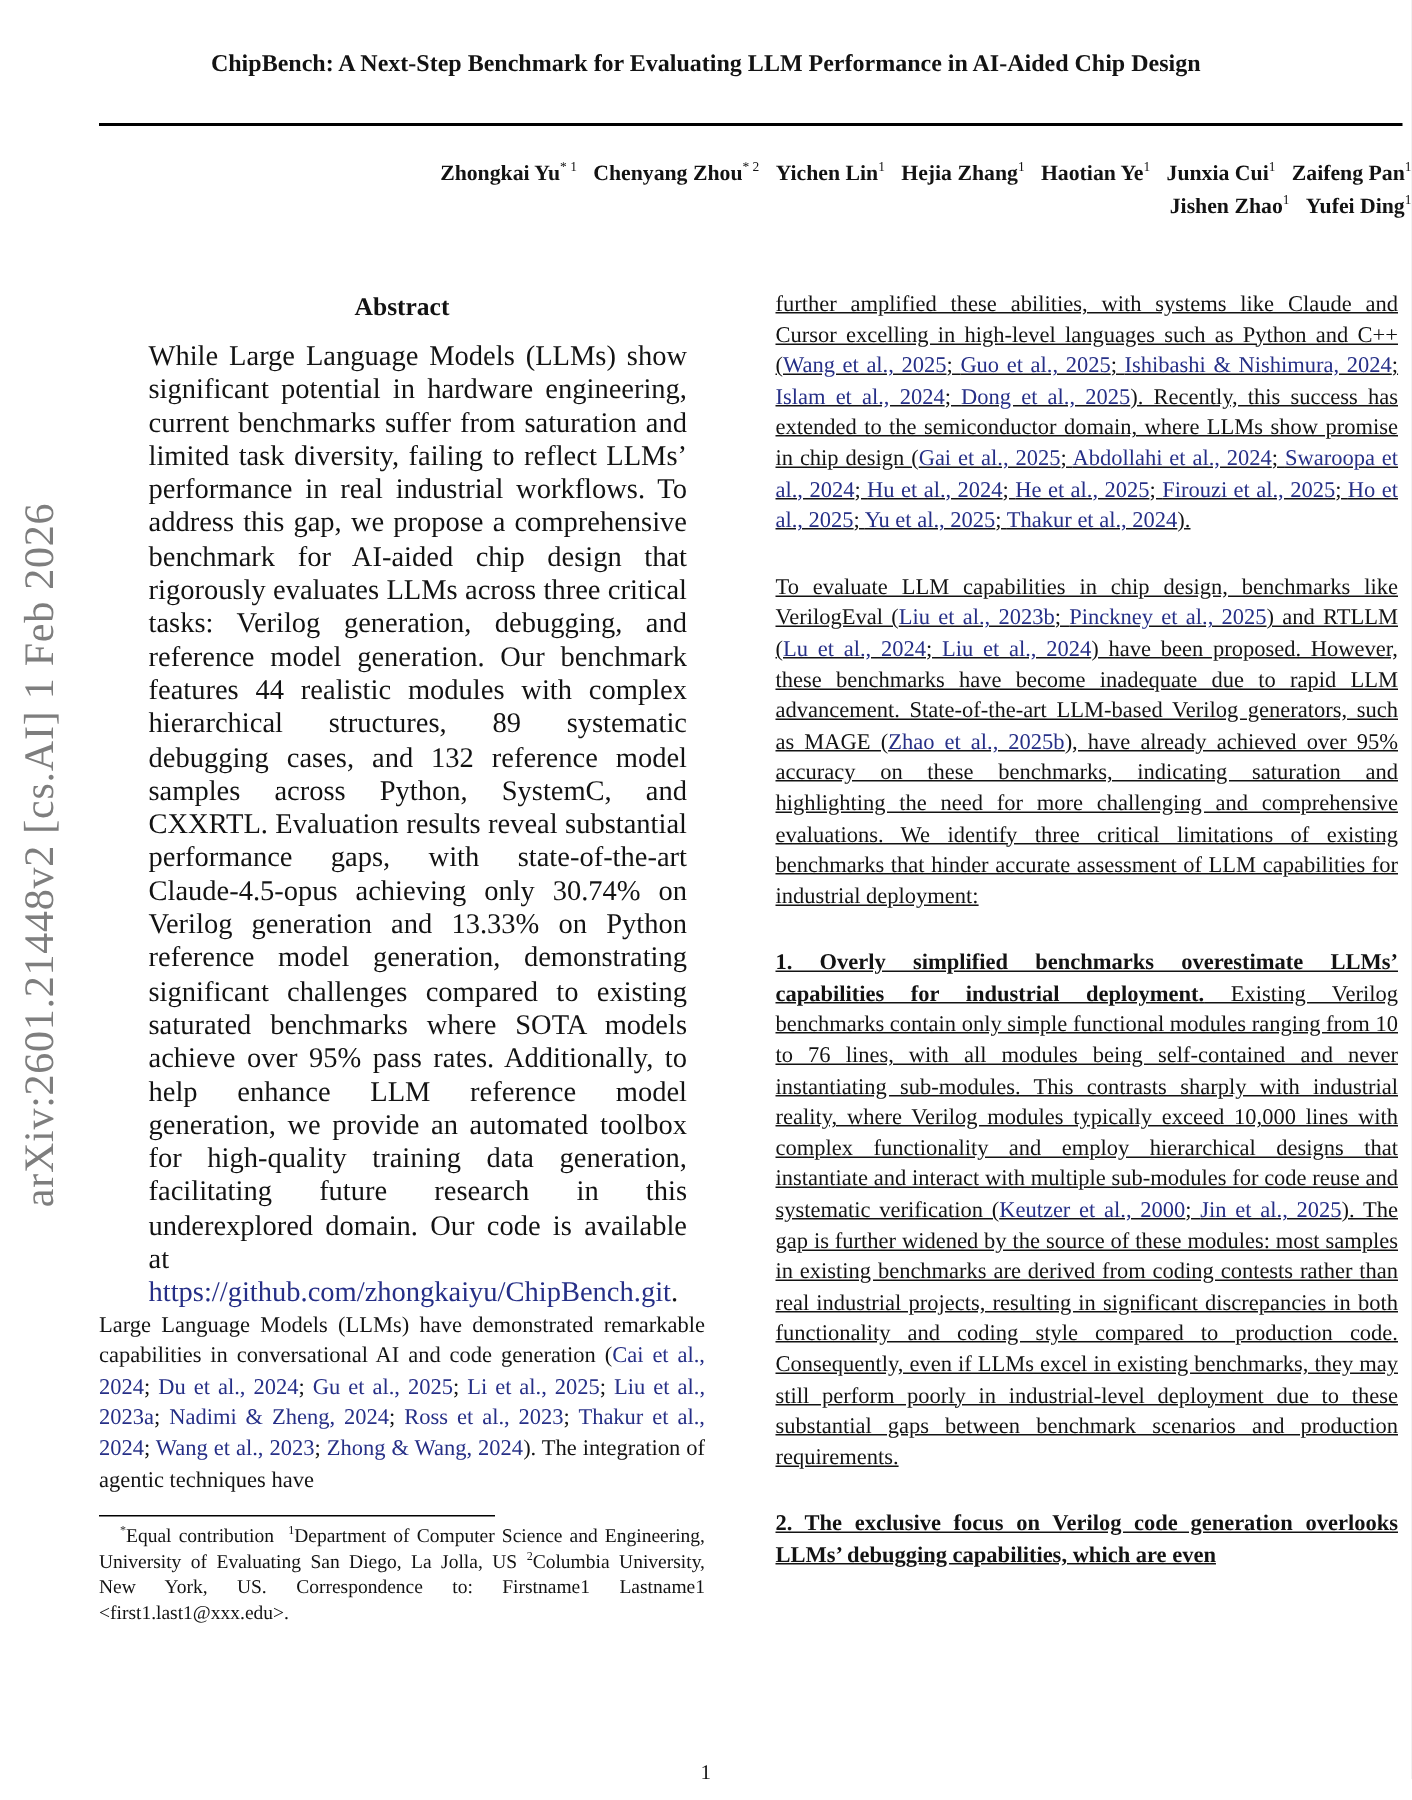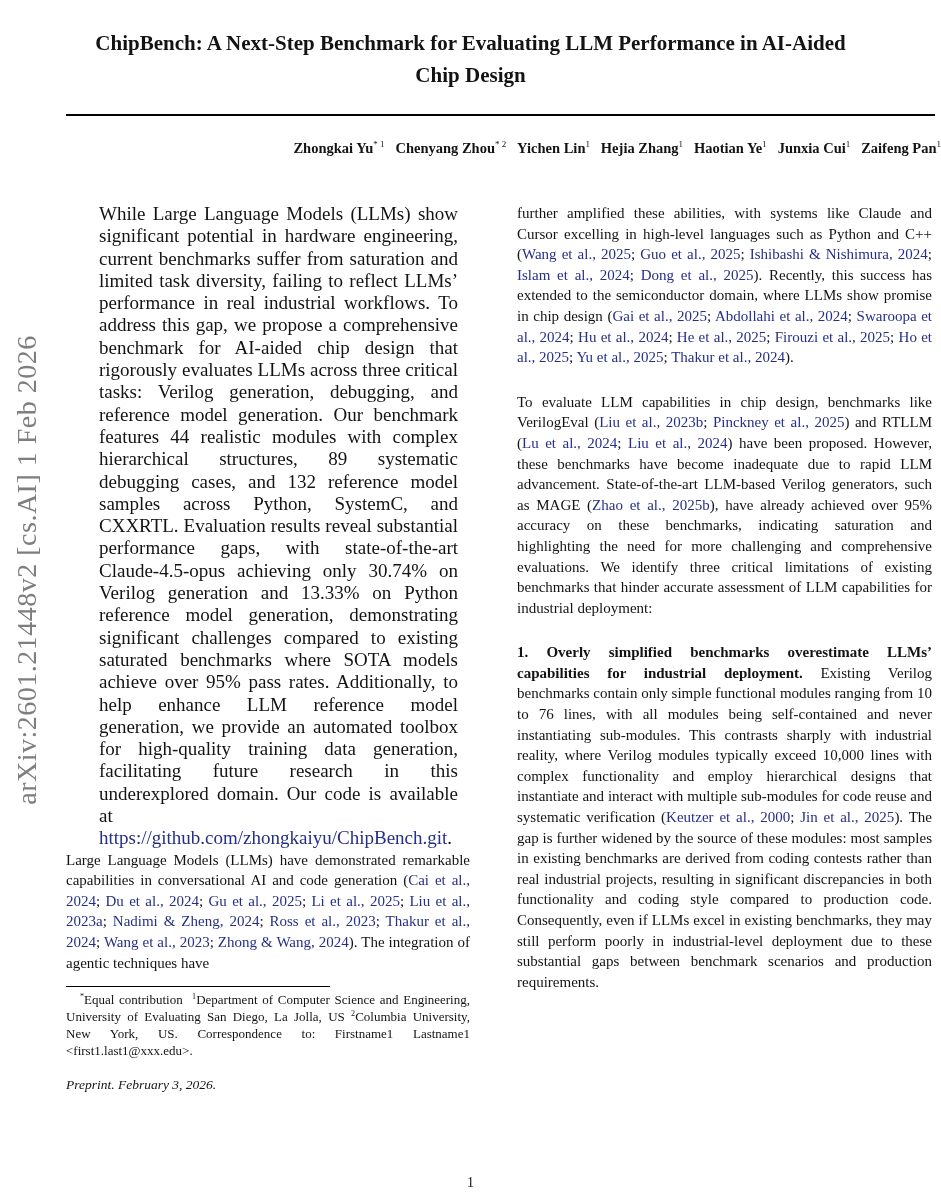--- a/index.html
+++ b/index.html
@@ -19,21 +19,21 @@
     white-space:nowrap;
     font-size:28px;
     color:var(--watermark_gray,#7e7e7e);
     letter-spacing:0.5px;
   }
   .title {
     padding-top:27px;
     margin:0 auto;
     max-width:760px;
     text-align:center;
-    font-size:21px;
+    font-size:16px;
     font-weight:bold;
     line-height:32px;
   }
   .rule {
     width:869px;
     margin:23px 0 0 66px;
     border:0;
     border-top:2px solid #000;
   }
   .authors {
@@ -41,21 +41,21 @@
     text-align:right;
     font-size:14.5px;
     line-height:22px;
   }
   .authors .b { font-weight:bold; }
   .columns {
     display:flex;
     margin:44px 0 0 66px;
   }
   .col-left { width:404px; flex:0 0 404px; }
-  .col-right { width:415px; flex:0 0 415px; margin-left:47px; }
+  .col-right { width:415px; flex:0 0 415px; margin-left:47px;text-decoration:underline; }
   .abstract-heading {
     text-align:center;
     font-size:17px;
     font-weight:bold;
     margin:2px 0 12px 0;
   }
   .abstract-body {
     padding:0 12px 0 33px;
     font-size:19px;
     line-height:22.3px;
@@ -105,37 +105,39 @@
 <div class="page">
 
   <div class="watermark">arXiv:2601.21448v2  [cs.AI]  1 Feb 2026</div>
 
   <div class="title">ChipBench: A Next-Step Benchmark for Evaluating LLM Performance in AI-Aided Chip Design</div>
 
   <hr class="rule">
 
   <div class="authors">
     <div><span class="b">Zhongkai Yu</span><sup>* 1</sup><span>&nbsp;&nbsp;&nbsp;</span><span class="b">Chenyang Zhou</span><sup>* 2</sup><span>&nbsp;&nbsp;&nbsp;</span><span class="b">Yichen Lin</span><sup>1</sup><span>&nbsp;&nbsp;&nbsp;</span><span class="b">Hejia Zhang</span><sup>1</sup><span>&nbsp;&nbsp;&nbsp;</span><span class="b">Haotian Ye</span><sup>1</sup><span>&nbsp;&nbsp;&nbsp;</span><span class="b">Junxia Cui</span><sup>1</sup><span>&nbsp;&nbsp;&nbsp;</span><span class="b">Zaifeng Pan</span><sup>1</sup></div>
+    <div><span class="b">Jishen Zhao</span><sup>1</sup><span>&nbsp;&nbsp;&nbsp;</span><span class="b">Yufei Ding</span><sup>1</sup></div>
   </div>
 
   <div class="columns">
 
     <div class="col-left">
+      <div class="abstract-heading">Abstract</div>
       <div class="abstract-body para-rich">While Large Language Models (LLMs) show significant potential in hardware engineering, current benchmarks suffer from saturation and limited task diversity, failing to reflect LLMs’ performance in real industrial workflows. To address this gap, we propose a comprehensive benchmark for AI-aided chip design that rigorously evaluates LLMs across three critical tasks: Verilog generation, debugging, and reference model generation.  Our benchmark features 44 realistic modules with complex hierarchical structures, 89 systematic debugging cases, and 132 reference model samples across Python, SystemC, and CXXRTL. Evaluation results reveal substantial performance gaps, with state-of-the-art Claude-4.5-opus achieving only 30.74% on Verilog generation and 13.33% on Python reference model generation, demonstrating significant challenges compared to existing saturated benchmarks where SOTA models achieve over 95% pass rates.  Additionally, to help enhance LLM reference model generation, we provide an automated toolbox for high-quality training data generation, facilitating future research in this underexplored domain.  Our code is available at <span class="link">https://github.com/zhongkaiyu/ChipBench.git</span>.</div>
 
       <div class="para">Large Language Models (LLMs) have demonstrated remarkable capabilities in conversational AI and code generation (<span class="link">Cai et al., 2024</span>; <span class="link">Du et al., 2024</span>; <span class="link">Gu et al., 2025</span>; <span class="link">Li et al., 2025</span>; <span class="link">Liu et al., 2023a</span>; <span class="link">Nadimi &amp; Zheng, 2024</span>; <span class="link">Ross et al., 2023</span>; <span class="link">Thakur et al., 2024</span>; <span class="link">Wang et al., 2023</span>; <span class="link">Zhong &amp; Wang, 2024</span>). The integration of agentic techniques have</div>
 
       <hr class="footnote-rule">
       <div class="footnote"><sup>*</sup><span>Equal contribution&nbsp;&nbsp;</span><sup>1</sup><span>Department of Computer Science and Engineering, University of Evaluating San Diego, La Jolla, US </span><sup>2</sup><span>Columbia University, New York, US. Correspondence to: Firstname1 Lastname1 &lt;first1.last1@xxx.edu&gt;.</span></div>
-      <div class="preprint">Preprint. February 3, 2026.</div>
     </div>
 
     <div class="col-right">
       <div class="para">further amplified these abilities, with systems like Claude and Cursor excelling in high-level languages such as Python and C++ (<span class="link">Wang et al., 2025</span>; <span class="link">Guo et al., 2025</span>; <span class="link">Ishibashi &amp; Nishimura, 2024</span>; <span class="link">Islam et al., 2024</span>; <span class="link">Dong et al., 2025</span>). Recently, this success has extended to the semiconductor domain, where LLMs show promise in chip design (<span class="link">Gai et al., 2025</span>; <span class="link">Abdollahi et al., 2024</span>; <span class="link">Swaroopa et al., 2024</span>; <span class="link">Hu et al., 2024</span>; <span class="link">He et al., 2025</span>; <span class="link">Firouzi et al., 2025</span>; <span class="link">Ho et al., 2025</span>; <span class="link">Yu et al., 2025</span>; <span class="link">Thakur et al., 2024</span>).</div>
       <div class="para">To evaluate LLM capabilities in chip design, benchmarks like VerilogEval (<span class="link">Liu et al., 2023b</span>; <span class="link">Pinckney et al., 2025</span>) and RTLLM (<span class="link">Lu et al., 2024</span>; <span class="link">Liu et al., 2024</span>) have been proposed. However, these benchmarks have become inadequate due to rapid LLM advancement.  State-of-the-art LLM-based Verilog generators, such as MAGE (<span class="link">Zhao et al., 2025b</span>), have already achieved over 95% accuracy on these benchmarks, indicating saturation and highlighting the need for more challenging and comprehensive evaluations. We identify three critical limitations of existing benchmarks that hinder accurate assessment of LLM capabilities for industrial deployment:</div>
       <div class="para"><span class="b">1.  Overly simplified benchmarks overestimate LLMs’ capabilities for industrial deployment.</span> Existing Verilog benchmarks contain only simple functional modules ranging from 10 to 76 lines, with all modules being self-contained and never instantiating sub-modules. This contrasts sharply with industrial reality, where Verilog modules typically exceed 10,000 lines with complex functionality and employ hierarchical designs that instantiate and interact with multiple sub-modules for code reuse and systematic verification (<span class="link">Keutzer et al., 2000</span>; <span class="link">Jin et al., 2025</span>). The gap is further widened by the source of these modules: most samples in existing benchmarks are derived from coding contests rather than real industrial projects, resulting in significant discrepancies in both functionality and coding style compared to production code. Consequently, even if LLMs excel in existing benchmarks, they may still perform poorly in industrial-level deployment due to these substantial gaps between benchmark scenarios and production requirements.</div>
+      <div class="para"><span class="b">2.  The exclusive focus on Verilog code generation overlooks LLMs’ debugging capabilities, which are even</span></div>
     </div>
 
   </div>
 
   <div class="page-number">1</div>
 
 </div>
 
 </body></html>

